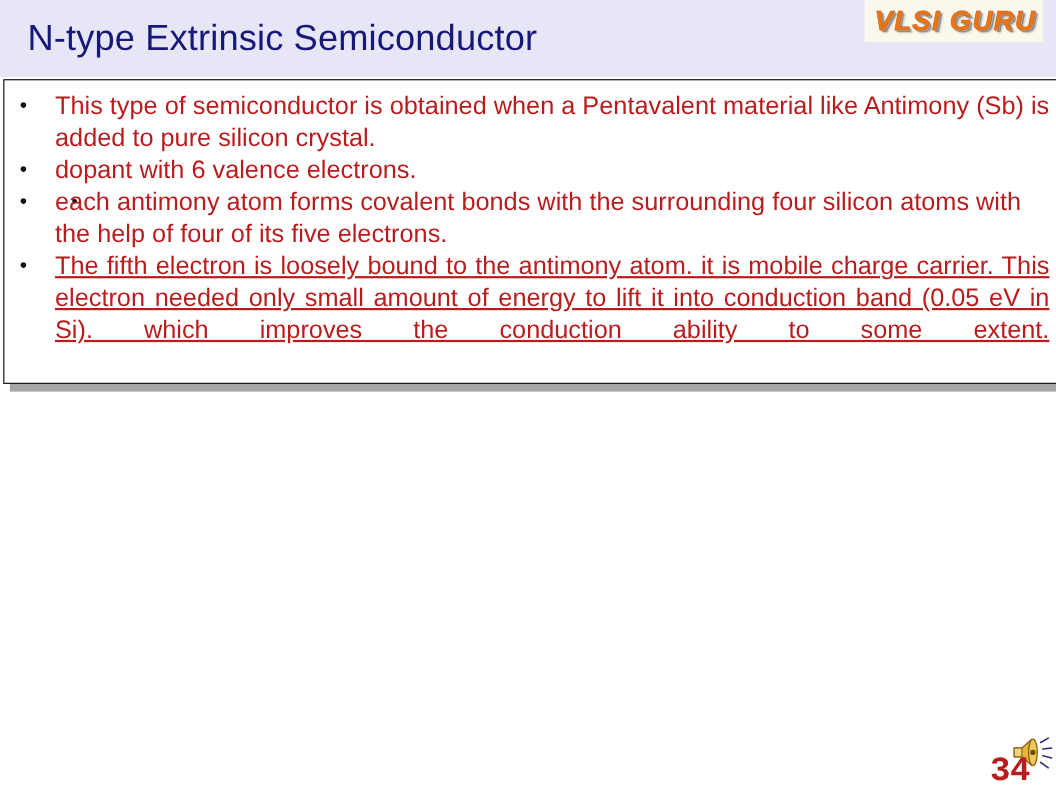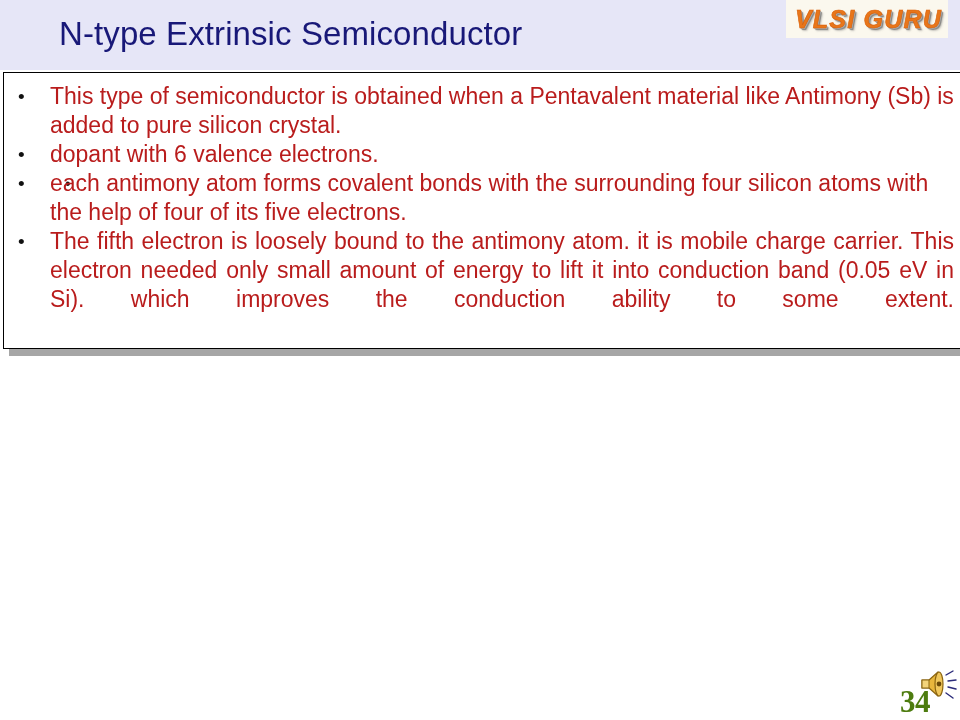--- a/index.html
+++ b/index.html
@@ -28,21 +28,20 @@
   .slide-title {
     position: absolute;
     left: 25px;
     top: 12px;
     font-size: 33px;
     line-height: 44px;
     color: #181878;
     letter-spacing: 0.1px;
     white-space: nowrap;
     font-family: "Liberation Sans", sans-serif;
-    margin-left: 34px;
   }
 
   
   .logo-box {
     position: absolute;
     left: 786px;
     top: 0px;
     width: 162px;
     height: 38px;
     background: #fbf8ee;
@@ -130,20 +129,21 @@
   .bullet-text {
     display: block;
     font-size: 23px;
     line-height: 29px;
     color: #b91c1c;
     font-family: "Liberation Sans", sans-serif;
   }
   .bullet-text.justify {
     text-align: justify;
     text-justify: inter-word;
+    text-decoration: underline;
   }
   .bullet-text.justify::after {
     content: "";
     display: inline-block;
     width: 100%;
   }
 
   
   .page-marker {
     position: absolute;
@@ -151,22 +151,22 @@
     top: 668px;
     width: 62px;
     height: 52px;
   }
   .page-number {
     position: absolute;
     left: 2px;
     top: 16px;
     font-size: 31px;
     font-weight: bold;
-    color: #4d7c0f;
-    font-family: Liberation Serif, serif;
+    color: #b91c1c;
+    font-family: Liberation Mono, monospace;
     letter-spacing: -0.5px;
   }
   .speaker-icon {
     position: absolute;
     left: 20px;
     top: 0px;
     width: 42px;
     height: 34px;
   }
 </style>

